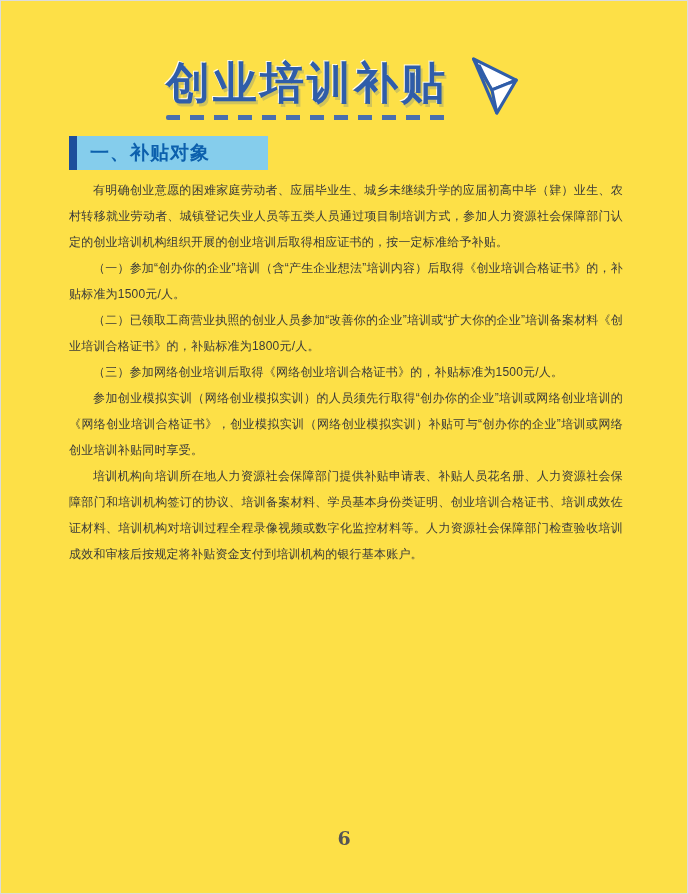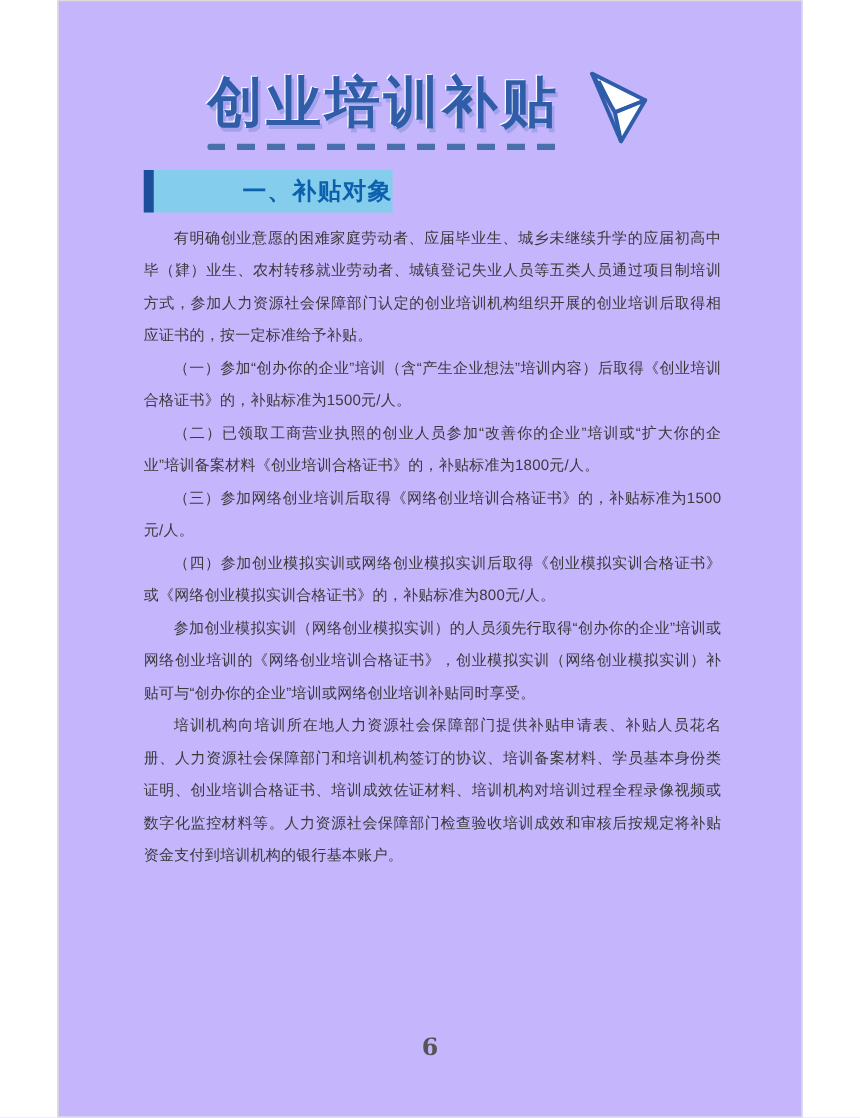--- a/index.html
+++ b/index.html
@@ -1,22 +1,22 @@
 <!DOCTYPE html>
 <html><head>
 <meta charset="utf-8">
 <style>
   html, body { margin: 0; padding: 0; background: #ffffff; }
   body { font-family: "Liberation Sans", sans-serif; }
   .page {
     position: relative;
-    width: 596px;
+    width: 688px;
     height: 894px;
     margin: 0 auto;
-    background: #c4b5fd;
+    background: #fde047;
     border: 1px solid #dcdcdc;
     box-sizing: border-box;
     overflow: hidden;
   }
   
   .title-block {
     margin-top: 58px;
     text-align: center;
     position: relative;
   }
@@ -57,21 +57,20 @@
   }
   .section { margin-top: 0; }
   .section-header {
     margin-top: 16px;
     margin-bottom: 7px;
     width: 178px;
     background: #85cdec;
     border-left: 8px solid #1d4e9b;
     padding: 4px 0 4px 13px;
     box-sizing: content-box;
-    text-align: right;
   }
   .section-header .header-text {
     font-size: 19px;
     font-weight: bold;
     color: #0c60ad;
     letter-spacing: 1px;
     white-space: nowrap;
   }
   .section p {
     margin: 0;
@@ -121,21 +120,20 @@
       <div class="section-header">
         <span class="header-text">一、补贴对象</span>
       </div>
       <p>有明确创业意愿的困难家庭劳动者、应届毕业生、城乡未继续升学的应届初高中毕（肄）业生、农村转移就业劳动者、城镇登记失业人员等五类人员通过项目制培训方式，参加人力资源社会保障部门认定的创业培训机构组织开展的创业培训后取得相应证书的，按一定标准给予补贴。</p>
     </div>
 
     <div class="section">
       <p>（一）参加“创办你的企业”培训（含“产生企业想法”培训内容）后取得《创业培训合格证书》的，补贴标准为1500元/人。</p>
       <p>（二）已领取工商营业执照的创业人员参加“改善你的企业”培训或“扩大你的企业”培训备案材料《创业培训合格证书》的，补贴标准为1800元/人。</p>
       <p>（三）参加网络创业培训后取得《网络创业培训合格证书》的，补贴标准为1500元/人。</p>
-      <p>（四）参加创业模拟实训或网络创业模拟实训后取得《创业模拟实训合格证书》或《网络创业模拟实训合格证书》的，补贴标准为800元/人。</p>
       <p>参加创业模拟实训（网络创业模拟实训）的人员须先行取得“创办你的企业”培训或网络创业培训的《网络创业培训合格证书》，创业模拟实训（网络创业模拟实训）补贴可与“创办你的企业”培训或网络创业培训补贴同时享受。</p>
     </div>
 
     <div class="section">
       <p>培训机构向培训所在地人力资源社会保障部门提供补贴申请表、补贴人员花名册、人力资源社会保障部门和培训机构签订的协议、培训备案材料、学员基本身份类证明、创业培训合格证书、培训成效佐证材料、培训机构对培训过程全程录像视频或数字化监控材料等。人力资源社会保障部门检查验收培训成效和审核后按规定将补贴资金支付到培训机构的银行基本账户。</p>
     </div>
 
 
   </div>
 

